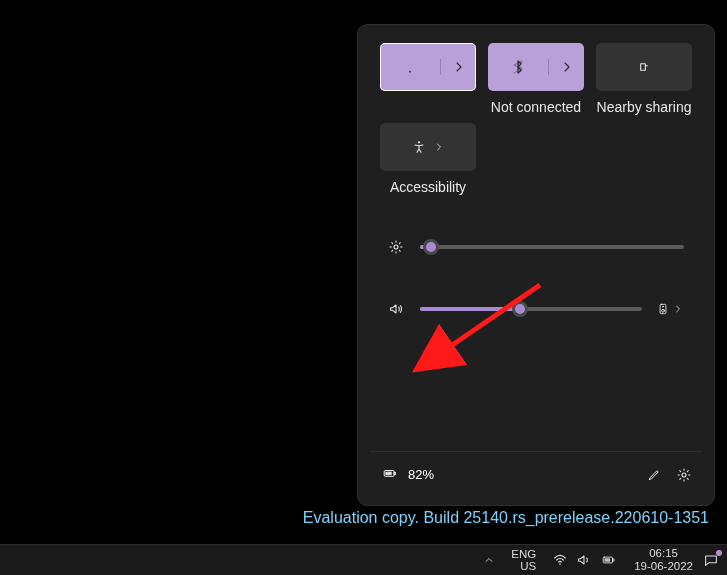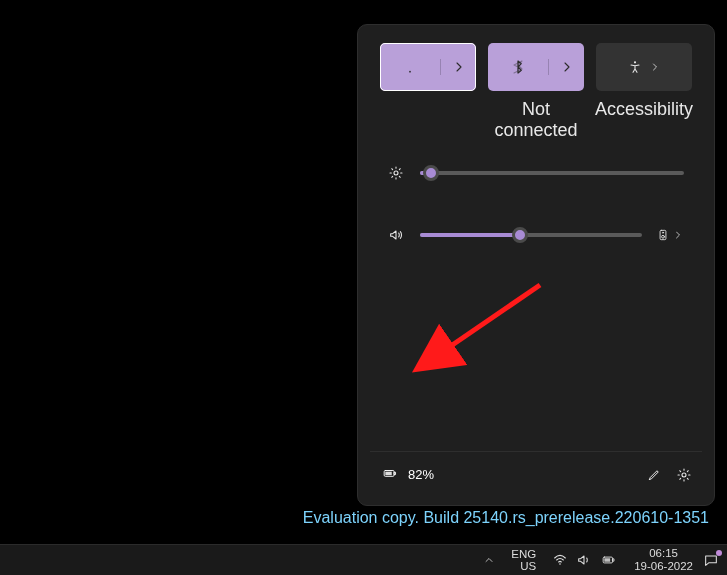--- a/index.html
+++ b/index.html
@@ -37,21 +37,21 @@
     display:flex; align-items:center; justify-content:center;
     position: relative;
     cursor: pointer;
   }
   .tile.active { background: #b9a0d9; color:#2b2b2b; }
   .tile-split { display:flex; }
   .tile-split .seg-main { flex:1; display:flex; align-items:center; justify-content:center; border-radius:5px 0 0 5px; }
   .tile-split .seg-arrow { width:36px; display:flex; align-items:center; justify-content:center; border-left:1px solid rgba(0,0,0,0.18); border-radius:0 5px 5px 0; }
   .tile.active.focused { outline:1px solid #fff; outline-offset:-1px; }
   .tile .ico { font-size:14px; color:inherit; }
-  .tile-label { font-size:18px; color:#e8e8e8; margin-top:8px; text-align:center; height:18px; }
+  .tile-label { font-size:14px; color:#e8e8e8; margin-top:8px; text-align:center; height:18px; }
 
   .tile.dark .ico { color:#e8e8e8; }
   .tile .chev { font-size:12px; color:#e8e8e8; }
   .tile.active .chev { color:#2b2b2b; }
 
   .tile.plain { justify-content:center; }
   .tile .with-chev { display:flex; align-items:center; gap:6px; }
 
   .sliders { margin: 36px 18px 0 18px; }
   .slider-row { display:flex; align-items:center; gap:14px; height:28px; margin-bottom:34px; }
@@ -155,20 +155,31 @@
                 <path d="M9 6l6 6-6 6"></path>
               </svg>
           </span>
         </div>
       </div>
       <div class="tile-label">Not connected</div>
     </div>
 
 
 
+    <div class="tile-wrap">
+      <div class="tile dark plain">
+        <span class="ico">
+          <svg class="ic" viewBox="0 0 24 24">
+              <path d="M7 7h7v10H7z"></path>
+              <path d="M14 10h3"></path>
+            </svg>
+        </span>
+      </div>
+      <div class="tile-label">Nearby sharing</div>
+    </div>
 
 
     <div class="tile-wrap">
       <div class="tile dark plain">
         <span class="with-chev">
           <span class="ico">
             <svg class="ic" viewBox="0 0 24 24">
                 <circle cx="12" cy="5" r="1.6" class="f"></circle>
                 <path d="M6 9l6 1 6-1M12 10v5M12 15l-3 5M12 15l3 5"></path>
               </svg>

